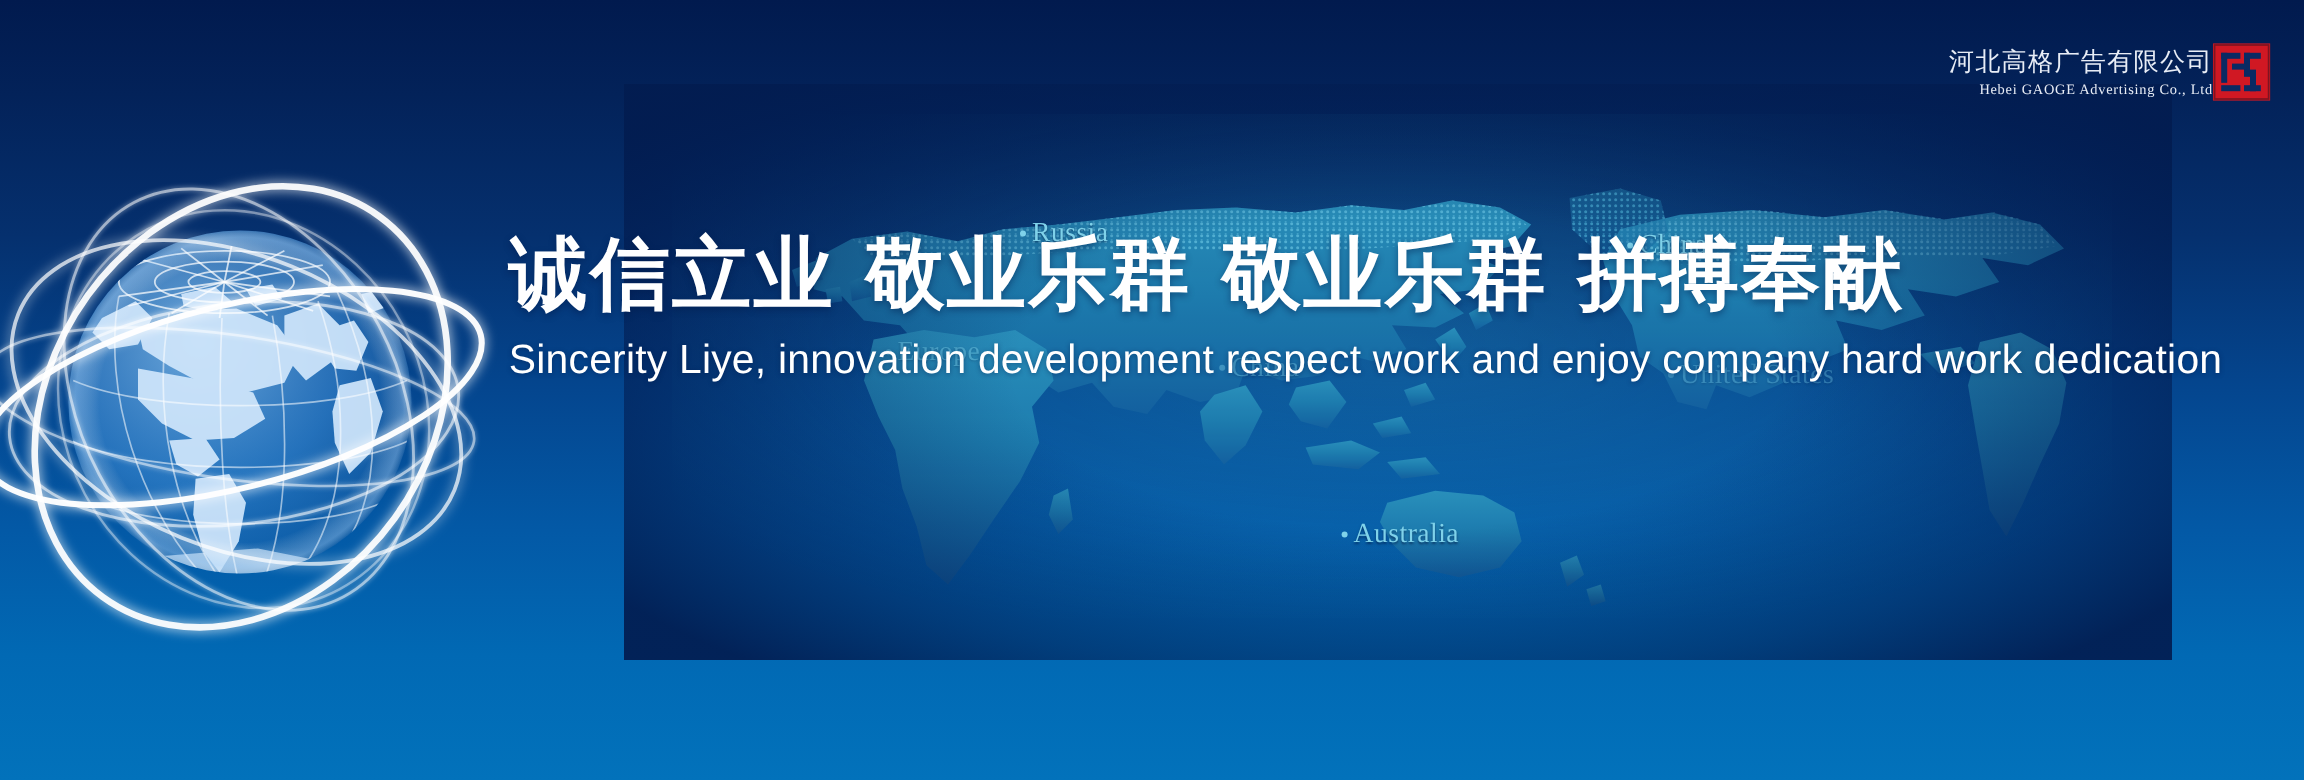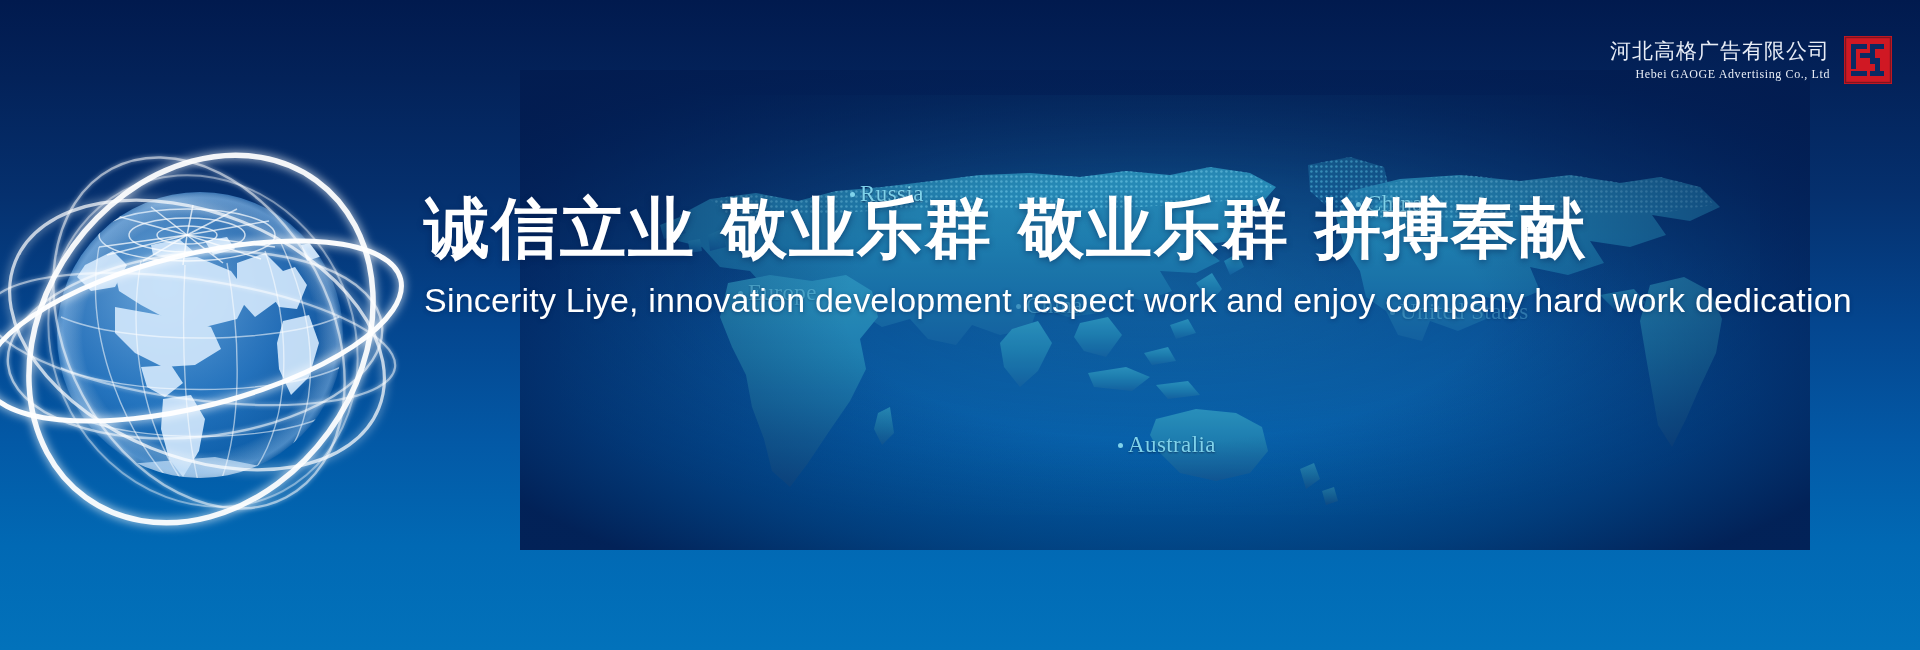--- a/index.html
+++ b/index.html
@@ -79,21 +79,20 @@
   }
   #globe-wrap svg { display:block; width:100%; height:100%; }
 
   
   #company-header {
     position: absolute;
     right: 28px;
     top: 36px;
     display: flex;
     align-items: center;
-    gap: 14px;
   }
   #company-names {
     text-align: right;
     color: #e9eef7;
   }
   #company-name-cn {
     font-family: "DejaVu Sans", sans-serif;
     font-size: 21px;
     line-height: 1.42;
     letter-spacing: 1px;

